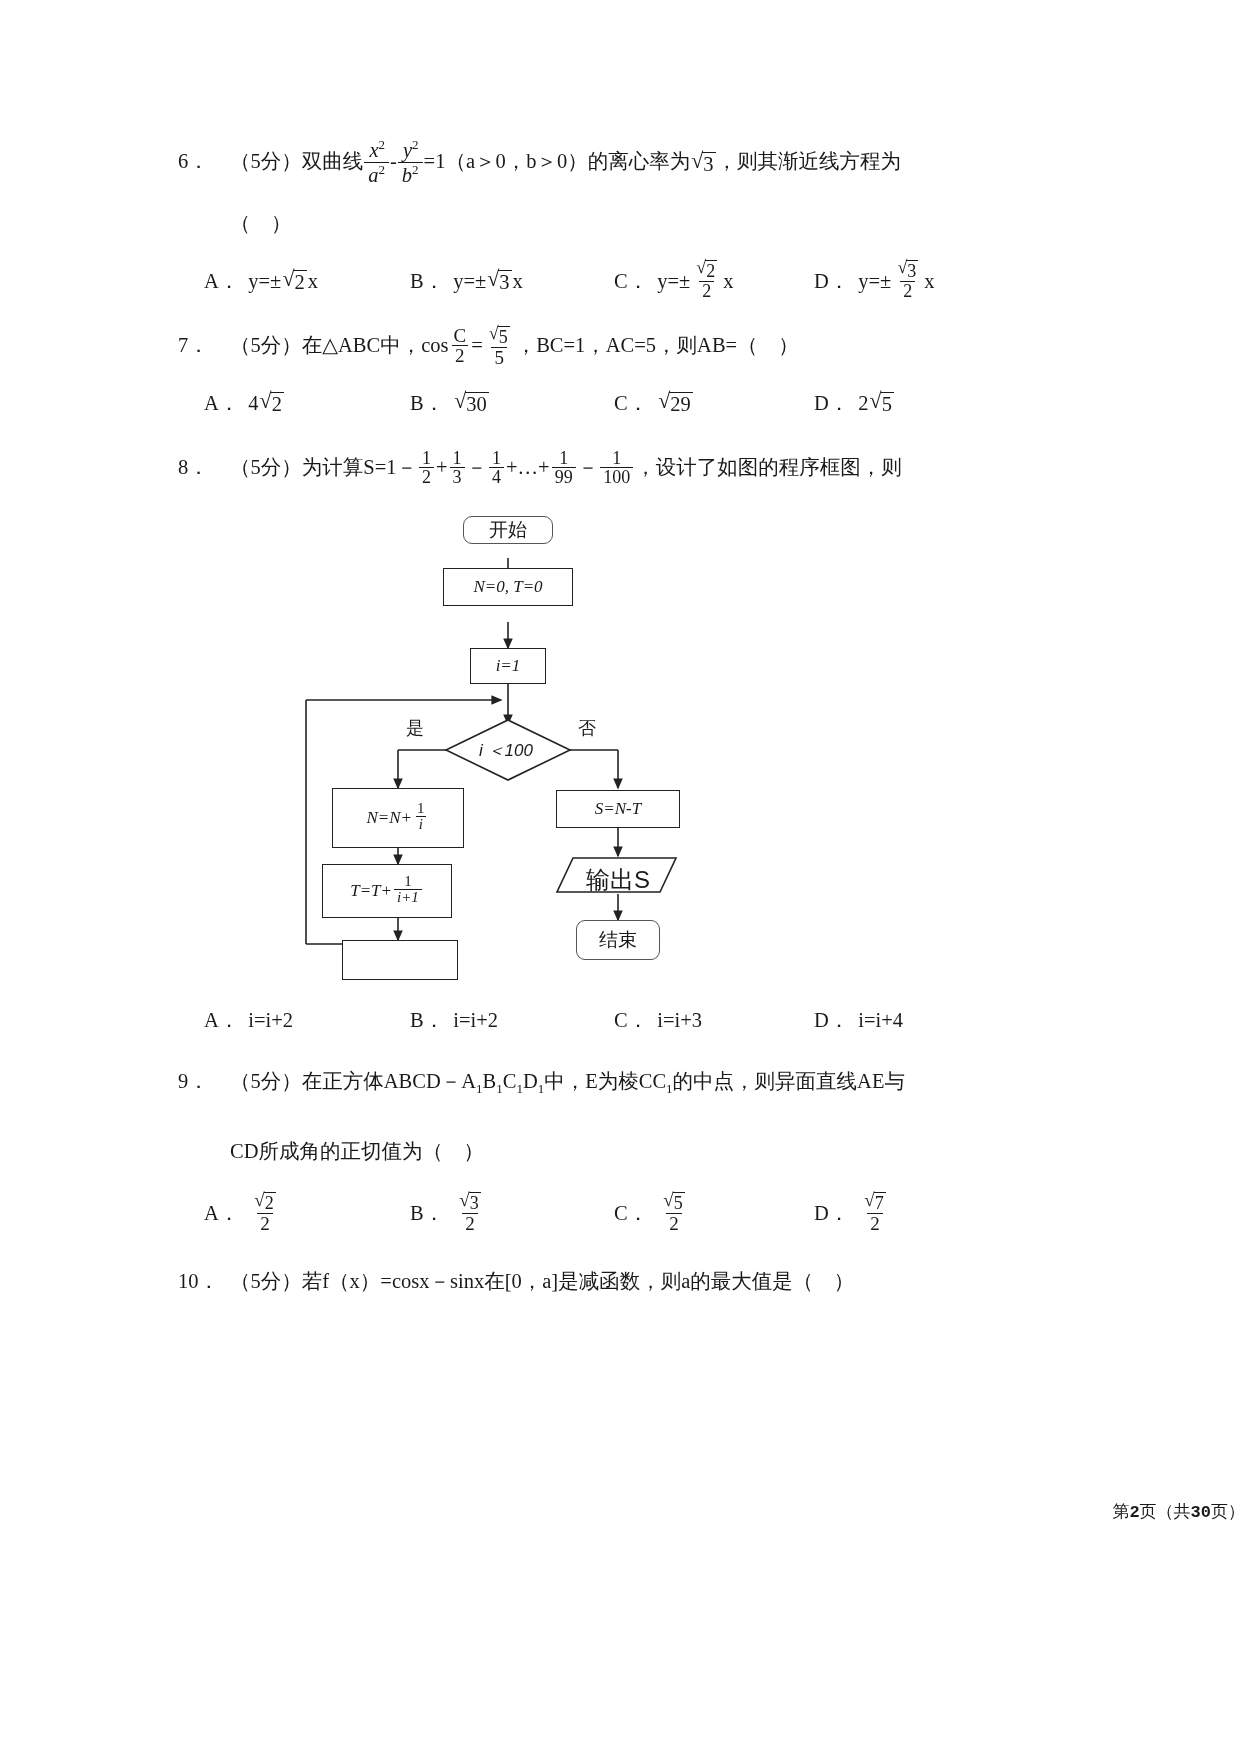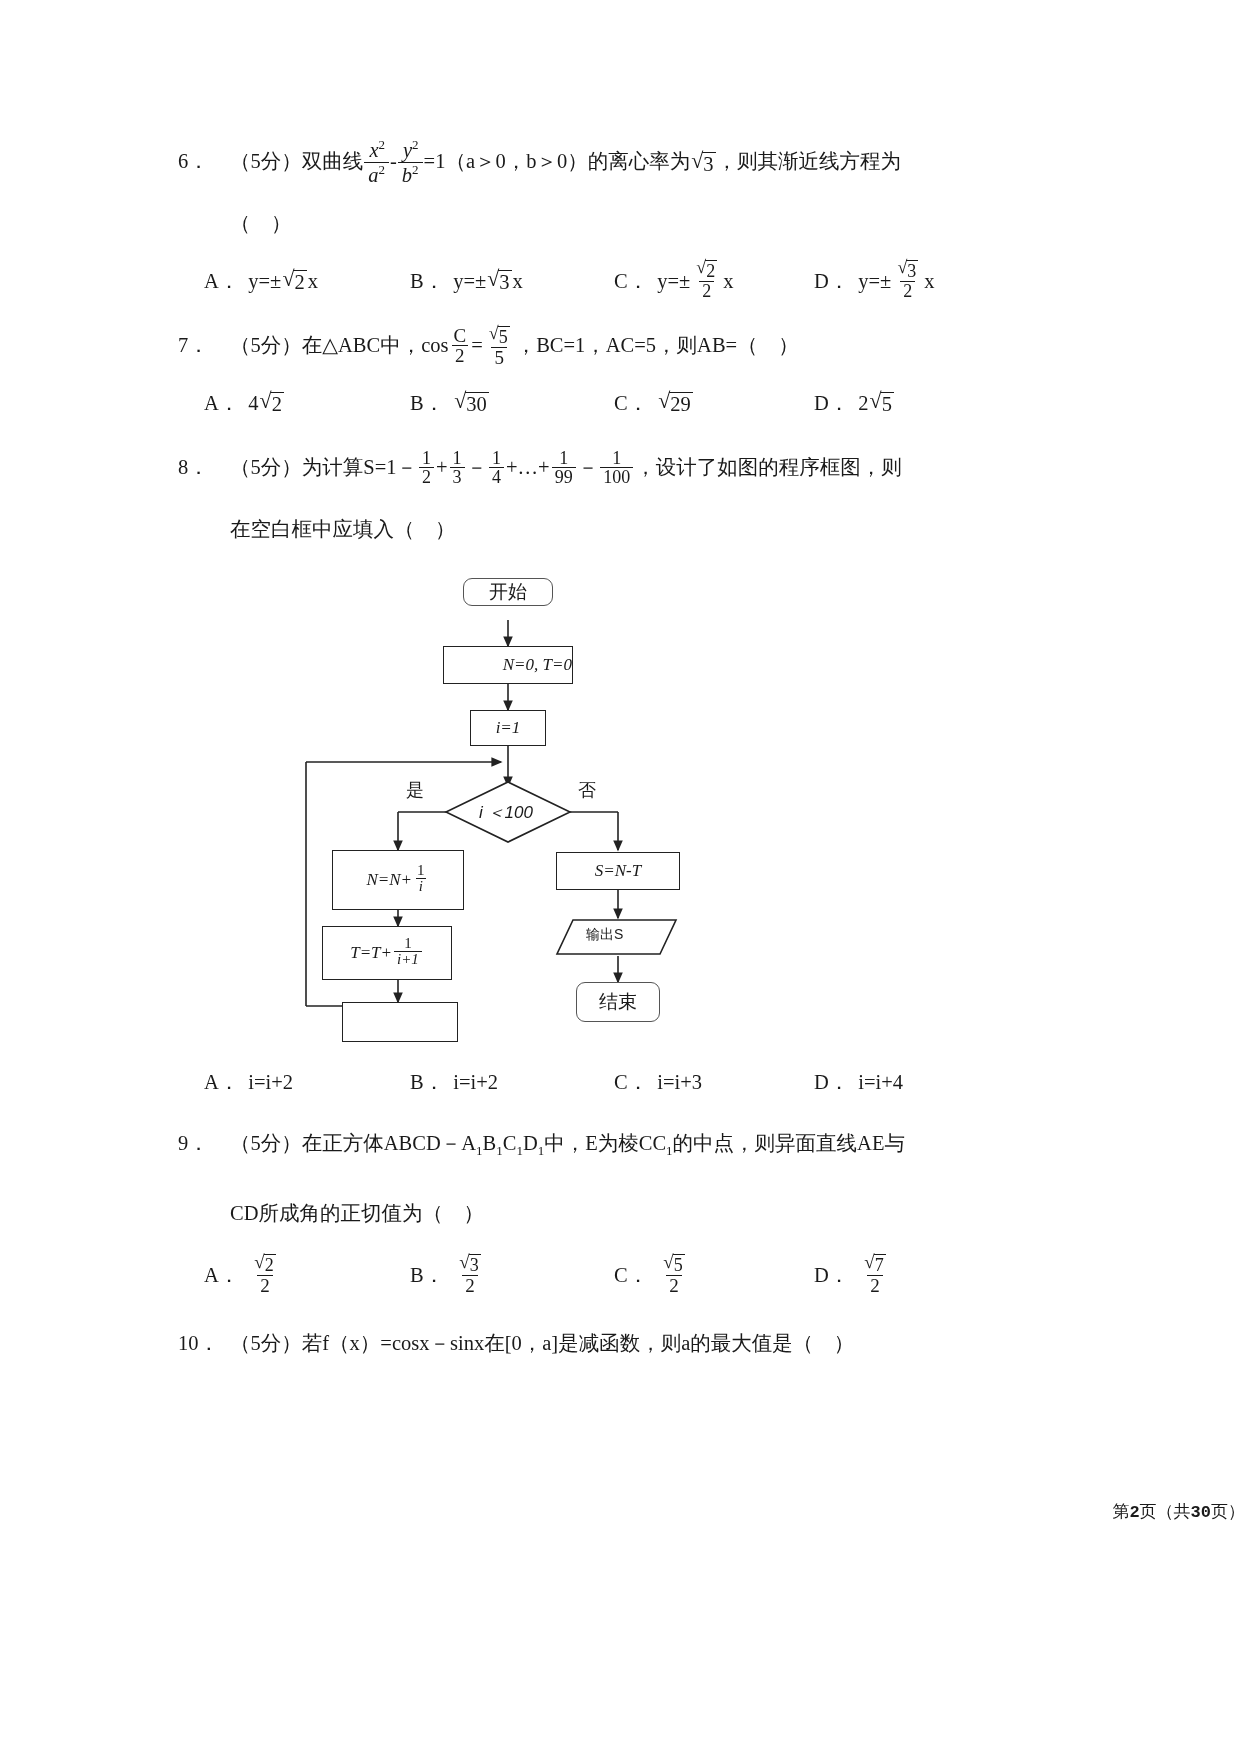--- a/index.html
+++ b/index.html
@@ -248,21 +248,20 @@
               <span class="den">4</span>
             </span><span>+…+</span><span class="frac">
               <span class="num">1</span>
               <span class="den">99</span>
             </span><span>－</span><span class="frac">
               <span class="num">1</span>
               <span class="den">100</span>
             </span><span>，设计了如图的程序框图，则</span>
         </span>
       </div>
-      <div class="cont">在空白框中应填入（　）</div>
 
       <div class="flow">
         <svg width="420" height="480" viewBox="0 0 420 480" style="position:absolute;left:0;top:0;">
           <defs>
             <marker id="ah" markerWidth="9" markerHeight="9" refX="6" refY="3" orient="auto">
               <path d="M0,0 L7,3 L0,6 z" fill="#222"></path>
             </marker>
           </defs>
 
           <line x1="210" y1="46" x2="210" y2="72" stroke="#222" stroke-width="1.6" marker-end="url(#ah)"></line>
@@ -289,21 +288,21 @@
 
           <line x1="320" y1="382" x2="320" y2="408" stroke="#222" stroke-width="1.6" marker-end="url(#ah)"></line>
 
           <polygon points="210,208 272,238 210,268 148,238" fill="#fff" stroke="#222" stroke-width="1.6"></polygon>
 
           <polygon points="275,346 378,346 362,380 259,380" fill="#fff" stroke="#222" stroke-width="1.6"></polygon>
         </svg>
 
         <div class="node term" style="left:165px;top:4px;width:90px;height:28px;">开始</div>
 
-        <div class="node proc" style="left:145px;top:72px;width:130px;height:38px;justify-content:flex-end;">
+        <div class="node proc" style="left:145px;top:56px;width:130px;height:38px;">
           <span class="flowvar">N=0, T=0</span>
         </div>
 
         <div class="node proc" style="left:172px;top:136px;width:76px;height:36px;">
           <span class="flowvar">i=1</span>
         </div>
 
         <div class="flowlabel flowvar" style="left:181px;top:227px;font-size:17px;">i ＜100</div>
 
         <div class="flowlabel" style="left:108px;top:204px;">是</div>
@@ -324,21 +323,21 @@
             <span class="den flowvar">i+1</span>
           </span>
         </div>
 
         <div class="node proc" style="left:44px;top:428px;width:116px;height:40px;"></div>
 
         <div class="node proc" style="left:258px;top:278px;width:124px;height:38px;">
           <span class="flowvar">S=N-T</span>
         </div>
 
-        <div class="flowlabel" style="left:288px;top:352px;font-size:14px;">
+        <div class="flowlabel" style="left:288px;top:352px;font-size:24px;">
           <span>输出S</span>
         </div>
 
         <div class="node term" style="left:278px;top:408px;width:84px;height:40px;">结束</div>
       </div>
 
       <div class="opts" style="line-height:48px;">
         <span class="opt w1">
           <span class="lbl">A．</span>
           <span>i=i+2</span>

